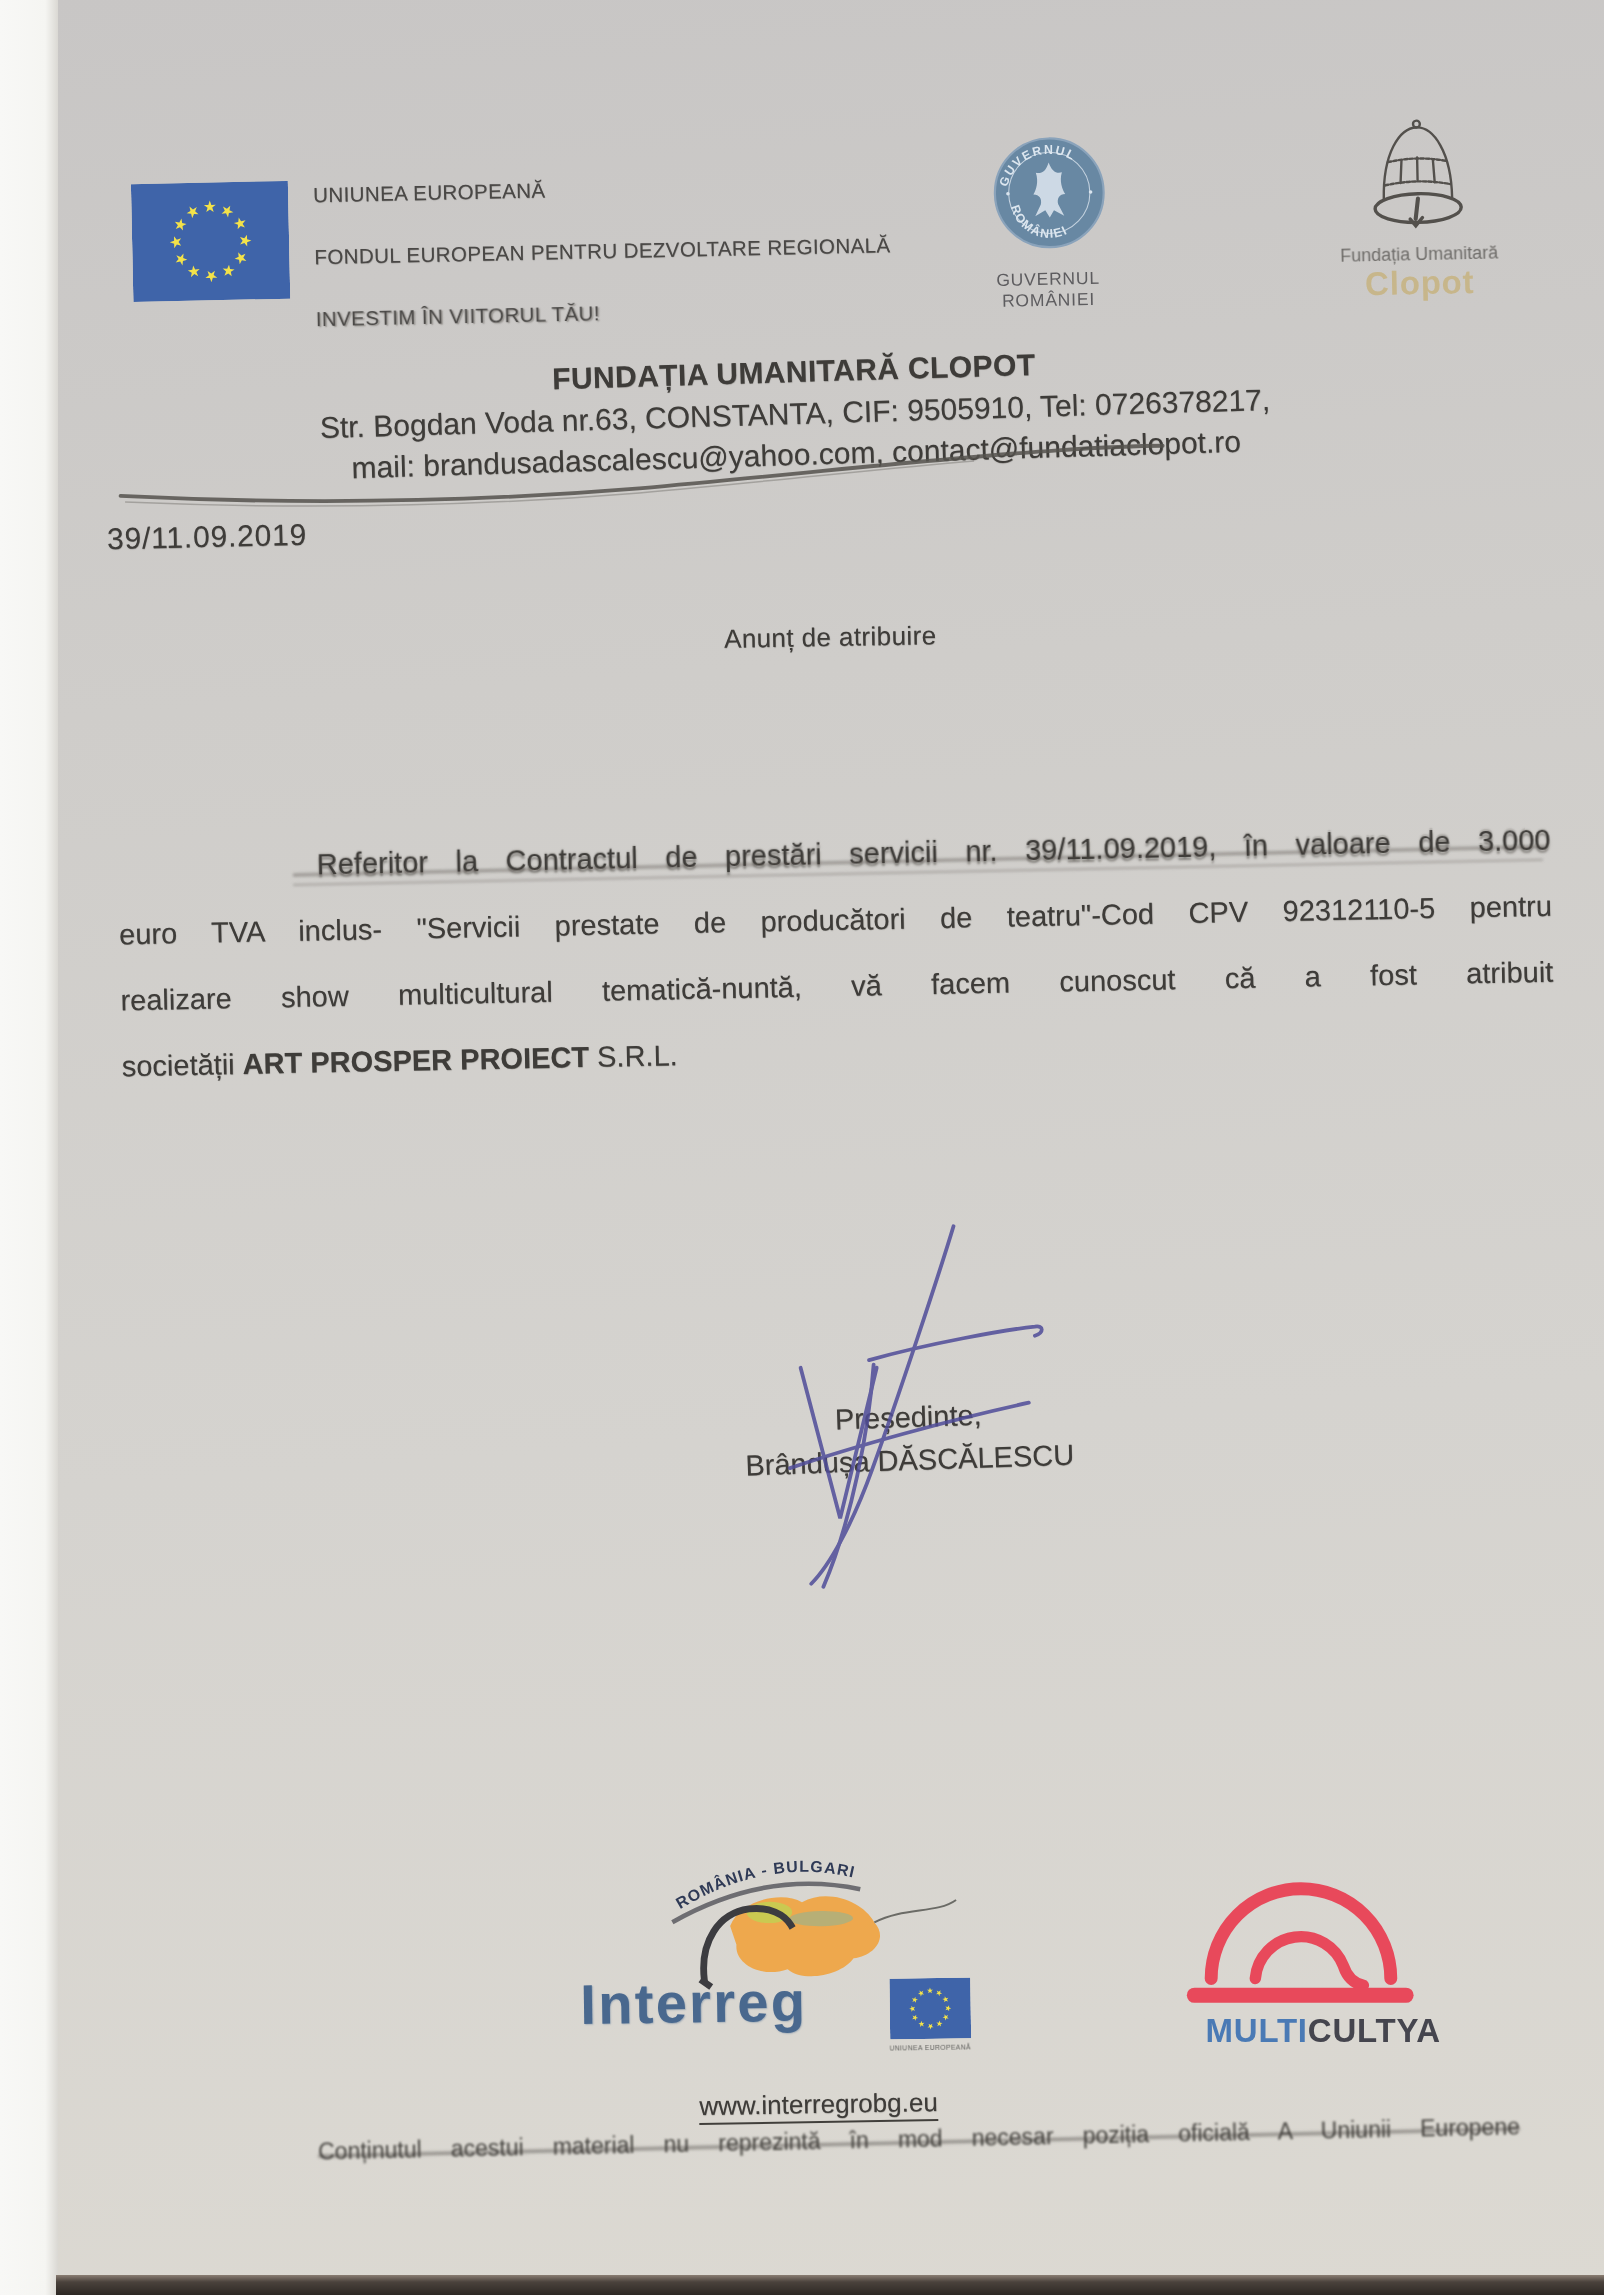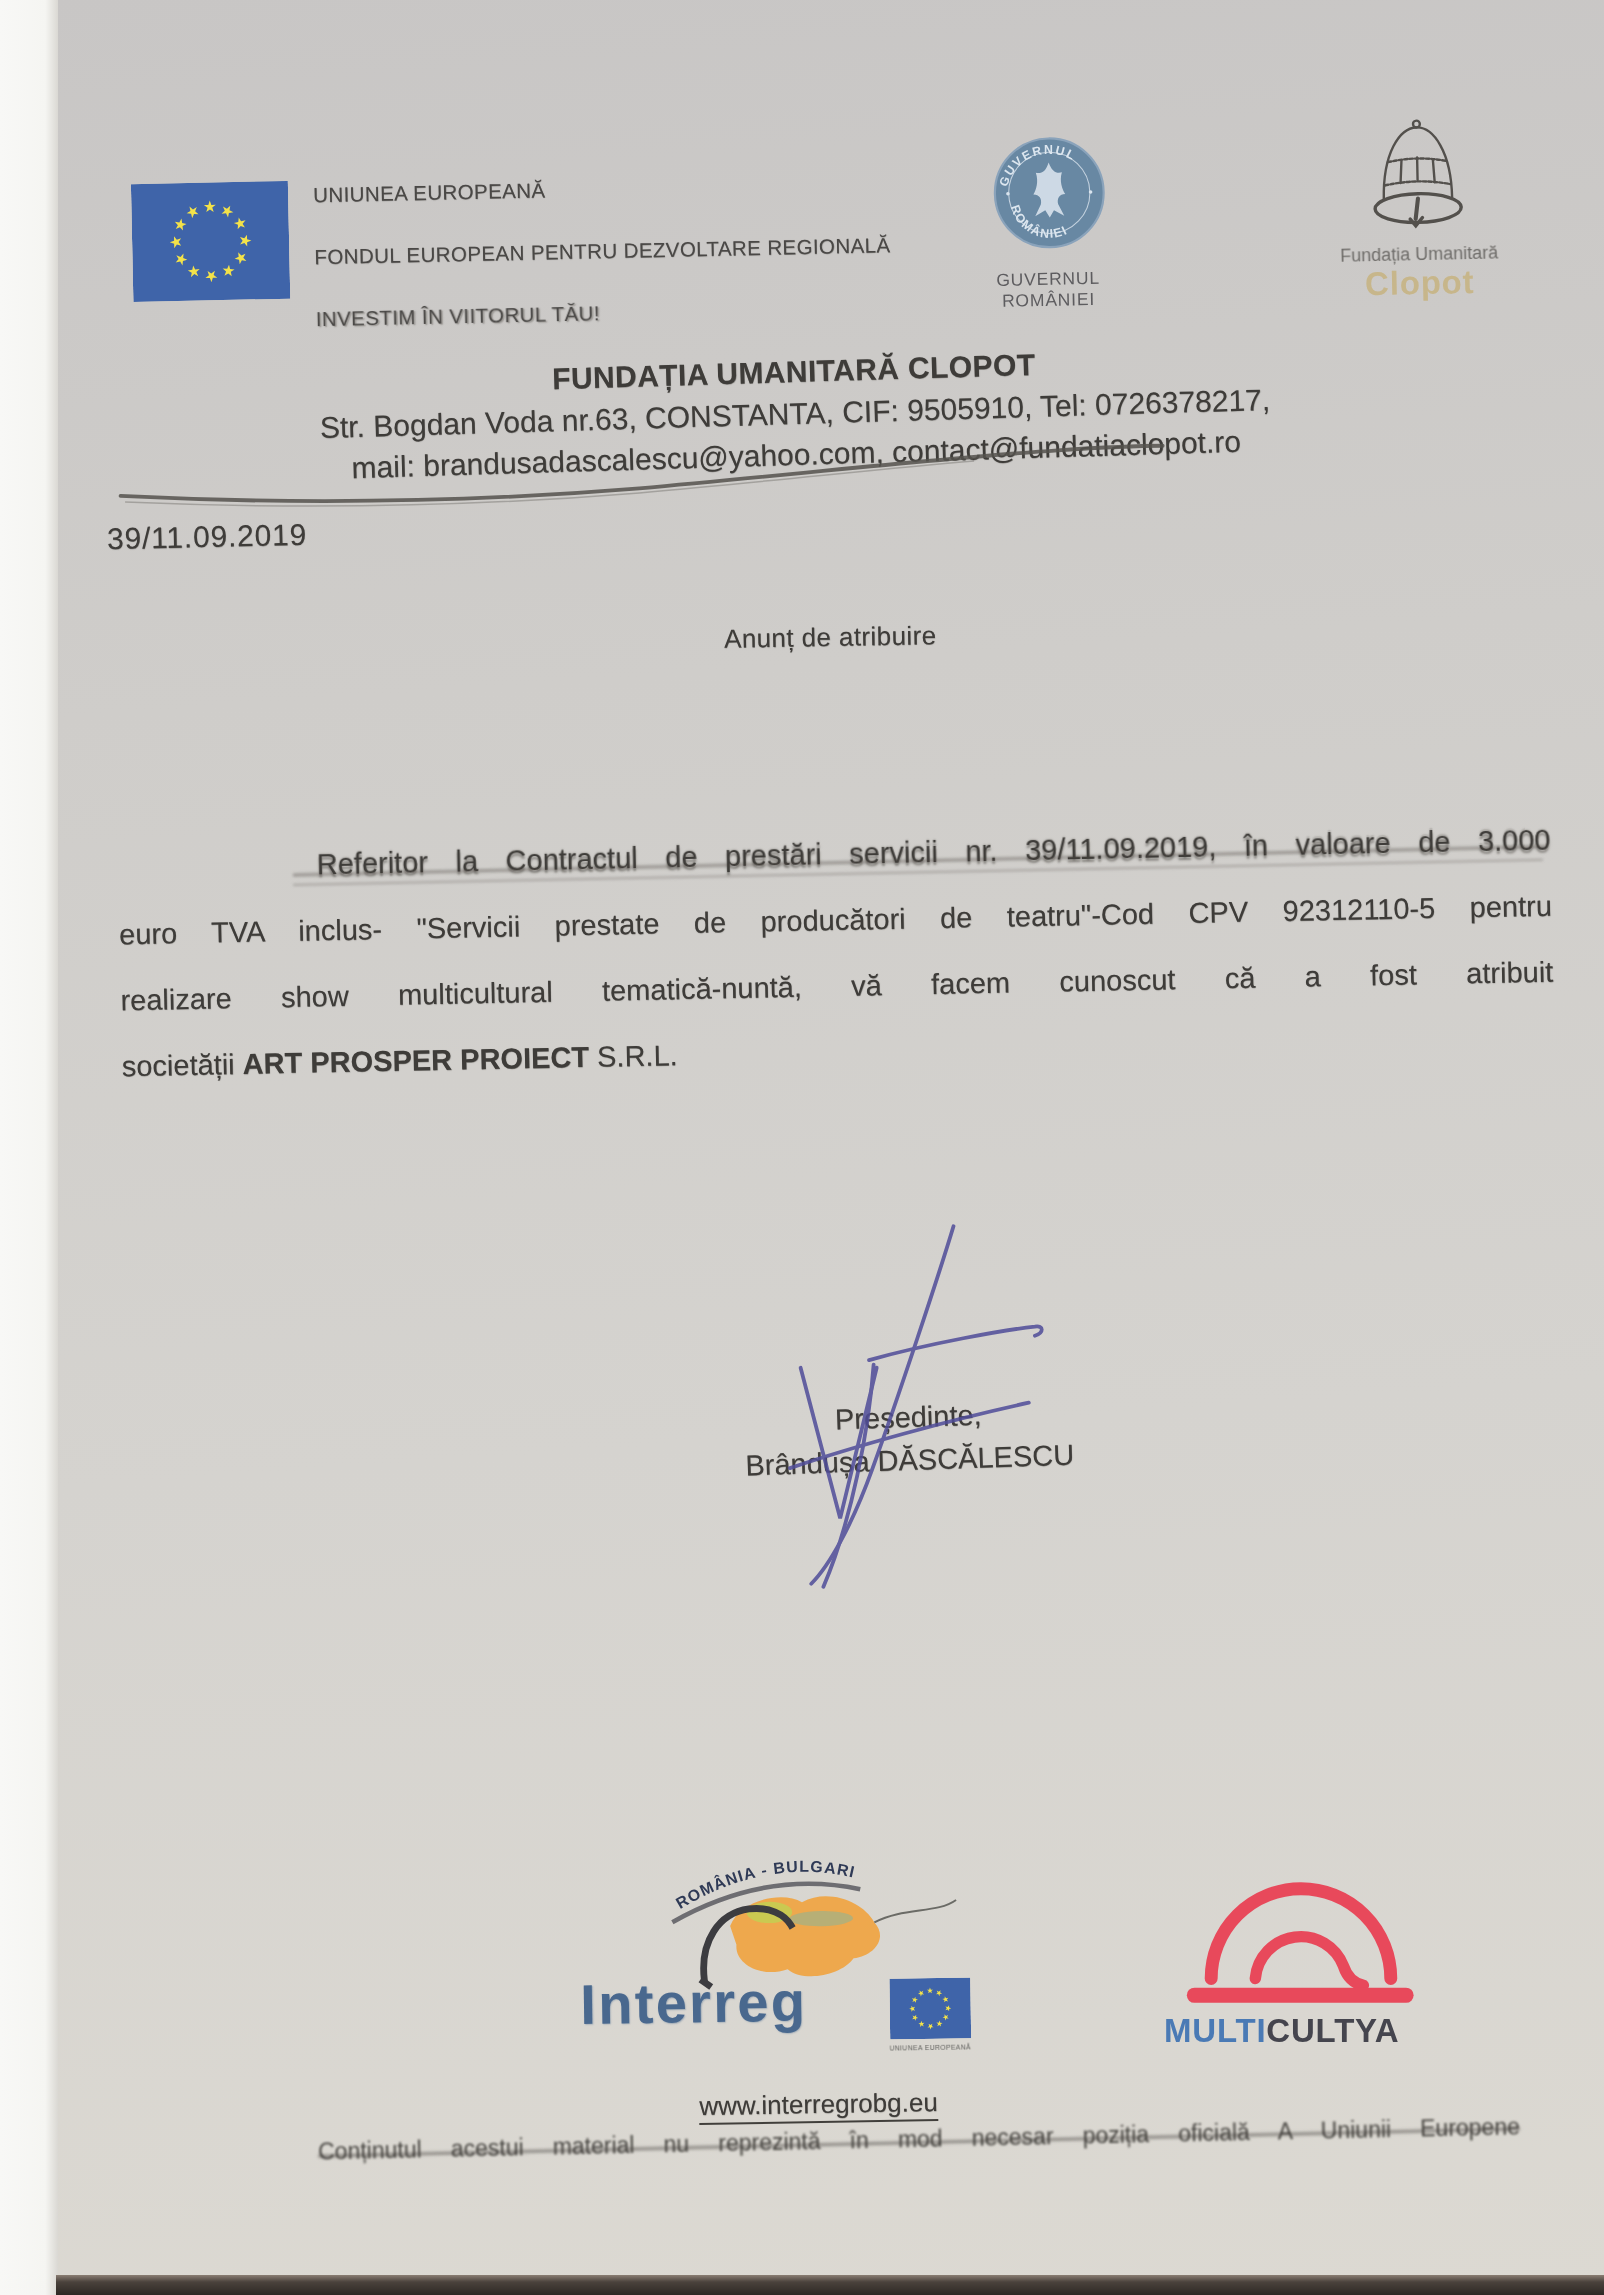--- a/index.html
+++ b/index.html
@@ -52,21 +52,21 @@
   
   .interreg{left:563px;top:1834px;width:449px;height:243px;transform:rotate(-.8deg);}
   .interreg-word{position:absolute;left:16.7px;top:135px;font-size:56px;font-weight:bold;letter-spacing:2.3px;color:#49688e;
     text-shadow:0.8px 0.8px 1.5px rgba(73,104,142,.4);}
   .interreg-flag{position:absolute;left:326px;top:146px;width:81px;height:61px;}
   .interreg-flag-caption{position:absolute;left:321px;top:212px;width:90px;text-align:center;font-size:6.8px;
     color:#5f5f5c;filter:blur(0.5px);letter-spacing:0.4px;}
   
   .multicultya{left:1164px;top:1878px;width:277px;height:183px;}
   .multi-sym{position:absolute;left:0;top:0;width:277px;height:131px;}
-  .multi-word{position:absolute;left:0;top:134px;width:277px;text-align:left;font-size:33px;font-weight:bold;letter-spacing:0.8px;}
+  .multi-word{position:absolute;left:0;top:134px;width:277px;text-align:right;font-size:33px;font-weight:bold;letter-spacing:0.8px;}
   .multi-word .p1{color:#4a7ab5;}
   .multi-word .p2{color:#45454e;}
   
   .footer-link{left:670px;top:2089px;width:297px;text-align:center;font-size:26px;transform:rotate(-1deg);}
   .footer-link span{border-bottom:2.3px solid #413f3b;padding-bottom:2.3px;}
   .footer-disclaimer{left:318px;top:2126px;width:1202px;font-size:23px;color:#45433f;transform:rotate(-1.2deg);
     text-align:justify;text-align-last:justify;filter:blur(0.8px);position:absolute;}
   .footer-disclaimer::before{content:"";position:absolute;left:0;right:0;top:15px;height:3px;
     background:rgba(58,54,50,.5);filter:blur(1.1px);transform:rotate(-.1deg);}
   .light-smear{text-shadow:1.5px 1.5px 1.5px rgba(70,66,60,.45);filter:blur(0.3px);}

